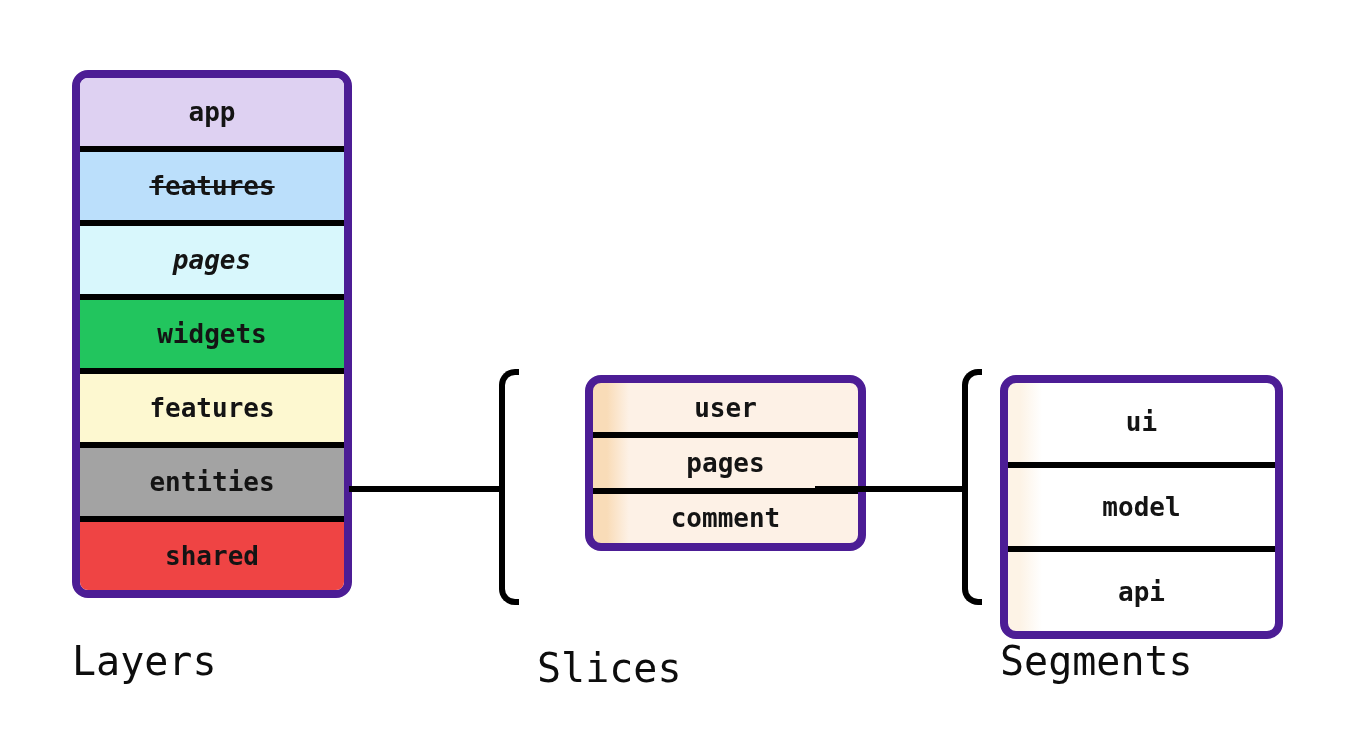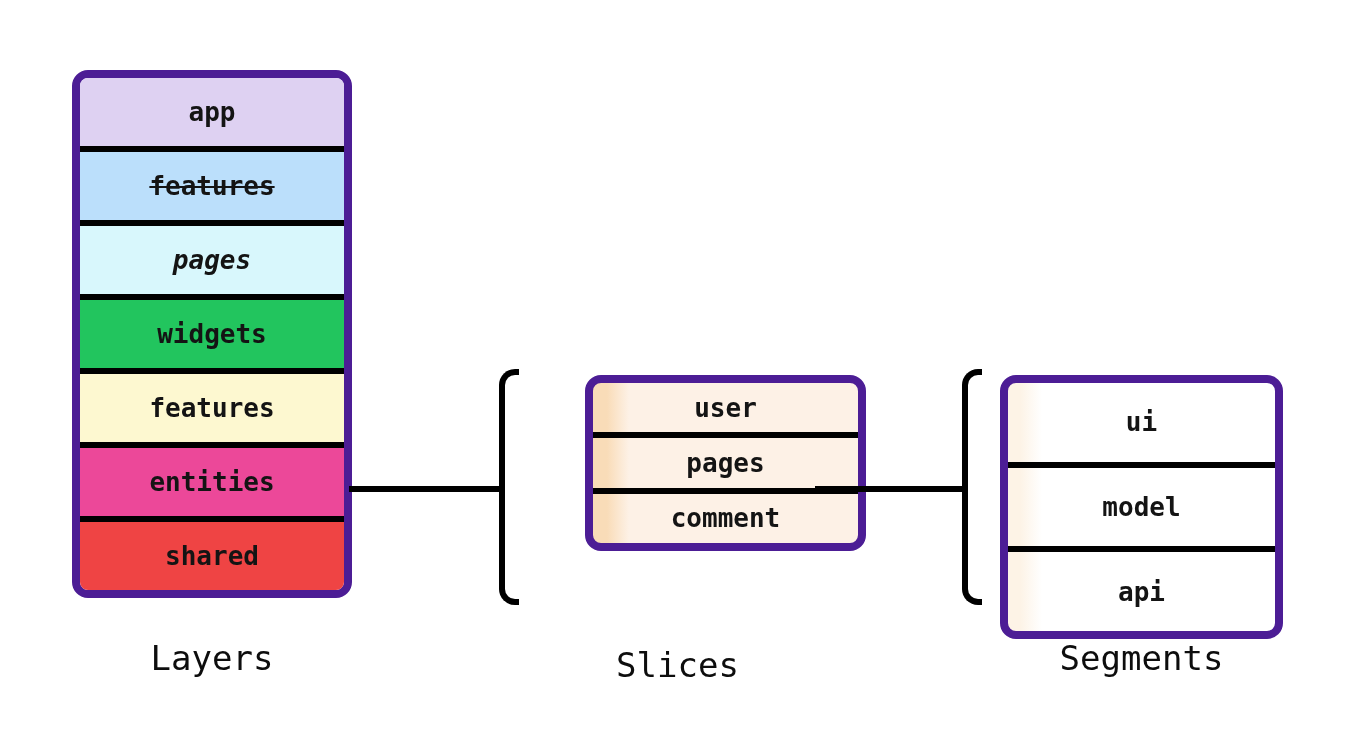--- a/index.html
+++ b/index.html
@@ -28,22 +28,22 @@
     background:transparent;
   }
   .bracket-slices{left:499px;top:369px;}
   .bracket-segments{left:962px;top:369px;}
   
   .connector{position:absolute;height:6px;background:#000;}
   .connector-1{left:349px;top:486px;width:153px;}
   .connector-2{left:815px;top:486px;width:150px;}
   
   .col-label{
-    position:absolute;top:638px;text-align:center;
-    font-size:34px;font-weight:400;color:#0d0d0d;
+    position:absolute;top:638px;
+    font-size:40px;font-weight:400;color:#0d0d0d;
   }
   .col-label.layers{left:72px;width:280px;}
   .col-label.slices{left:537px;width:281px;margin-top:7px;}
   .col-label.segments{left:1000px;width:283px;}
 </style>
 </head>
 <body>
 
 <div class="stage">
 
@@ -56,21 +56,21 @@
       </div>
       <div class="row divided" style="background: rgb(216, 247, 252); font-style: italic;">
         <span>pages</span>
       </div>
       <div class="row divided" style="background: #22c55e;">
         <span>widgets</span>
       </div>
       <div class="row divided" style="background: rgb(253, 248, 208);">
         <span>features</span>
       </div>
-      <div class="row divided" style="background: #ec4899;">
+      <div class="row divided" style="background: #a3a3a3;">
         <span>entities</span>
       </div>
       <div class="row divided" style="background: #ef4444;">
         <span>shared</span>
       </div>
     </div>
 
   <div class="connector connector-1"></div>
 
   <div class="bracket bracket-slices"></div>

